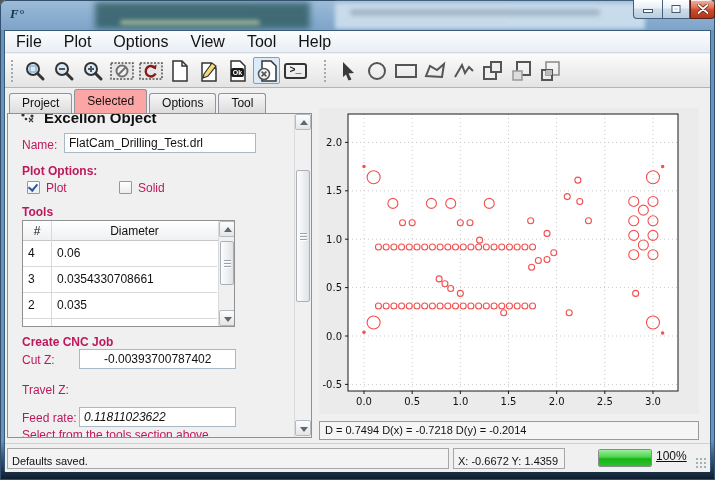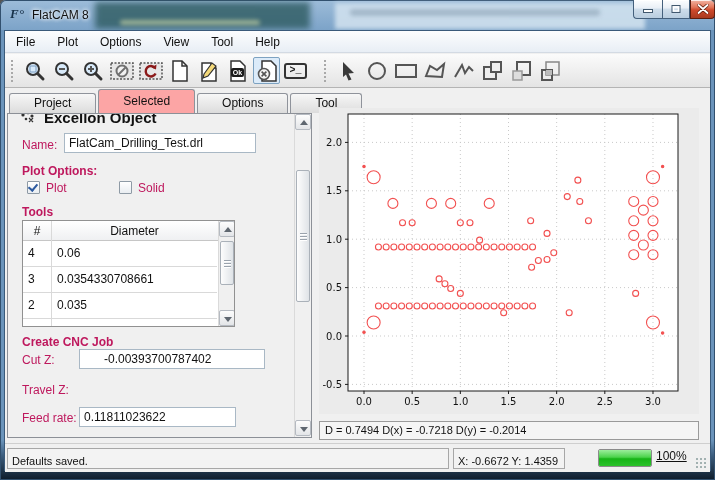--- a/index.html
+++ b/index.html
@@ -19,30 +19,30 @@
         background:linear-gradient(#fdfeff,#e9eff6 45%,#cfdeeb 50%,#b9cddf);position:relative;
         box-shadow:inset 0 1px 0 rgba(255,255,255,.8);}
   .wbtn.min{width:29px;border-right:none;border-radius:0 0 0 4px;}
   .wbtn.max{width:28px;border-radius:0;}
   .wbtn.close{width:25px;background:linear-gradient(#f2b5a4,#e2765a 40%,#cf4a2d 55%,#a83a20);
         border-color:#5e1d0e;border-radius:0 0 4px 0;}
   .wbtn svg{position:absolute;left:50%;top:50%;transform:translate(-50%,-50%);}
   
   .client{position:absolute;left:4px;top:30px;width:707px;height:441px;background:#f0f0f0;border:1px solid #3a5a7a;}
   .menubar{position:absolute;left:0;top:0;width:705px;height:22px;background:linear-gradient(#fcfdfe,#e8eef5);border-bottom:1px solid #d3dae3;display:flex;align-items:center;}
-  .menu-item{padding:16px 11px;font-size:12px;color:#111;line-height:22px;text-align:center;}
+  .menu-item{padding:16px 11px;font-size:16px;color:#111;line-height:22px;text-align:center;}
   .toolbar{position:absolute;left:0;top:23px;width:705px;height:34px;background:linear-gradient(#fbfbfb,#e4e4e4);border-bottom:1px solid #b4b4b4;display:flex;align-items:center;}
   .grip{width:5px;height:22px;border-left:2px dotted #a9a9a9;margin:0 4px 0 6px;}
   .tbtn{width:27px;height:27px;display:flex;align-items:center;justify-content:center;border:1px solid transparent;border-radius:2px;margin:0 1px;}
   .tbtn.pressed{background:#dcebf9;border-color:#7da2c1;}
   .okbadge{display:inline-block;background:#1a1a1a;color:#fff;font-weight:bold;font-size:7px;padding:1px 2px;border-radius:2px;line-height:7px;}
   .shellglyph{font-family:"Liberation Mono",monospace;font-weight:bold;font-size:10px;color:#222;border:2px solid #333;border-radius:3px;padding:1px 3px;line-height:10px;}
   
   .tabbar{position:absolute;left:4px;top:58px;height:24px;display:flex;align-items:flex-end;}
-  .tab{height:20px;line-height:19px;padding:0 24px;font-size:12px;color:#111;background:linear-gradient(#f7f7f7,#dcdcdc);
+  .tab{height:20px;line-height:19px;padding:0 12px;font-size:12px;color:#111;background:linear-gradient(#f7f7f7,#dcdcdc);
        border:1px solid #8f939b;border-bottom:none;border-radius:3px 3px 0 0;margin-right:2px;}
   .tab.active{height:24px;line-height:23px;background:#fca5a5;}
   
   .panel{position:absolute;left:2px;top:82px;width:305px;height:325px;border:1px solid #8c9097;background:#f0f0f0;overflow:hidden;}
   .obj-header{position:absolute;left:10px;top:-8px;display:flex;align-items:center;}
   .obj-title{font-size:15px;font-weight:bold;color:#111;margin-left:6px;}
   .flabel{position:absolute;font-size:12px;color:#be185d;}
   .bold{font-weight:bold;}
   .tinput{position:absolute;height:20px;border:1px solid #a9b8c5;background:#fff;font-size:12px;padding:0 4px;color:#111;line-height:18px;}
   .cb{position:absolute;width:13px;height:13px;border:1px solid #8e9aa5;background:linear-gradient(#fff,#e9edf1);border-radius:1px;}
@@ -80,21 +80,20 @@
 <body>
 
 <div class="win">
 
   <div class="titlebar">
     <div class="glass-dark"></div>
     <div class="glass-light"></div>
     <div class="glass-streak" style="left:350px;top:9px;width:250px;height:7px;"></div>
     <div class="glass-streak" style="left:120px;top:20px;width:140px;height:5px;background:#cdd8a8;"></div>
     <div class="app-icon">F°</div>
-    <div class="title-text">FlatCAM 8</div>
     <div class="winbtns">
       <div class="wbtn min">
         <svg width="11" height="9">
             <rect x="1" y="5" width="9" height="3" fill="#fff" stroke="#41586e"></rect>
           </svg>
       </div>
       <div class="wbtn max">
         <svg width="11" height="10">
             <rect x="1.5" y="1.5" width="8" height="7" fill="none" stroke="#41586e" stroke-width="1"></rect>
             <rect x="3" y="3" width="5" height="4" fill="none" stroke="#fff" stroke-width="1.4"></rect>
@@ -300,27 +299,28 @@
           </div>
           <div class="sb-btn" style="left:0;top:89px;">
               <div class="tri tri-down"></div>
             </div>
         </div>
       </div>
 
       <div class="flabel bold" style="left:14px;top:221px;">Create CNC Job</div>
 
       <div class="flabel" style="left:14px;top:239px;">Cut Z:</div>
-      <input class="tinput" style="left: 71px; top: 235px; width: 186px; padding-left: 24px;" value="-0.00393700787402">
+      <input class="tinput" style="left: 71px; top: 235px; width: 157px; padding-left: 24px;" value="-0.00393700787402">
 
       <div class="flabel" style="left:14px;top:269px;">Travel Z:</div>
 
       <div class="flabel" style="left:14px;top:297px;">Feed rate:</div>
-      <input class="tinput" style="left: 71px; top: 293px; width: 157px;" value="0.11811023622">
-
+      <input class="tinput" style="left: 71px; top: 293px; width: 157px; font-style: italic;" value="0.11811023622">
+
+      <div class="flabel" style="left:14px;top:314px;">Select from the tools section above</div>
 
       <div class="sb-track" style="right:0;top:0;width:17px;height:323px;">
         <div class="sb-btn" style="left:0;top:0;">
             <div class="tri tri-up"></div>
           </div>
         <div class="sb-thumb" style="left:1px;top:56px;height:132px;">
           <div class="sb-grip" style="top:62px;"></div>
             <div class="sb-grip" style="top:65px;"></div>
             <div class="sb-grip" style="top:68px;"></div>
         </div>

